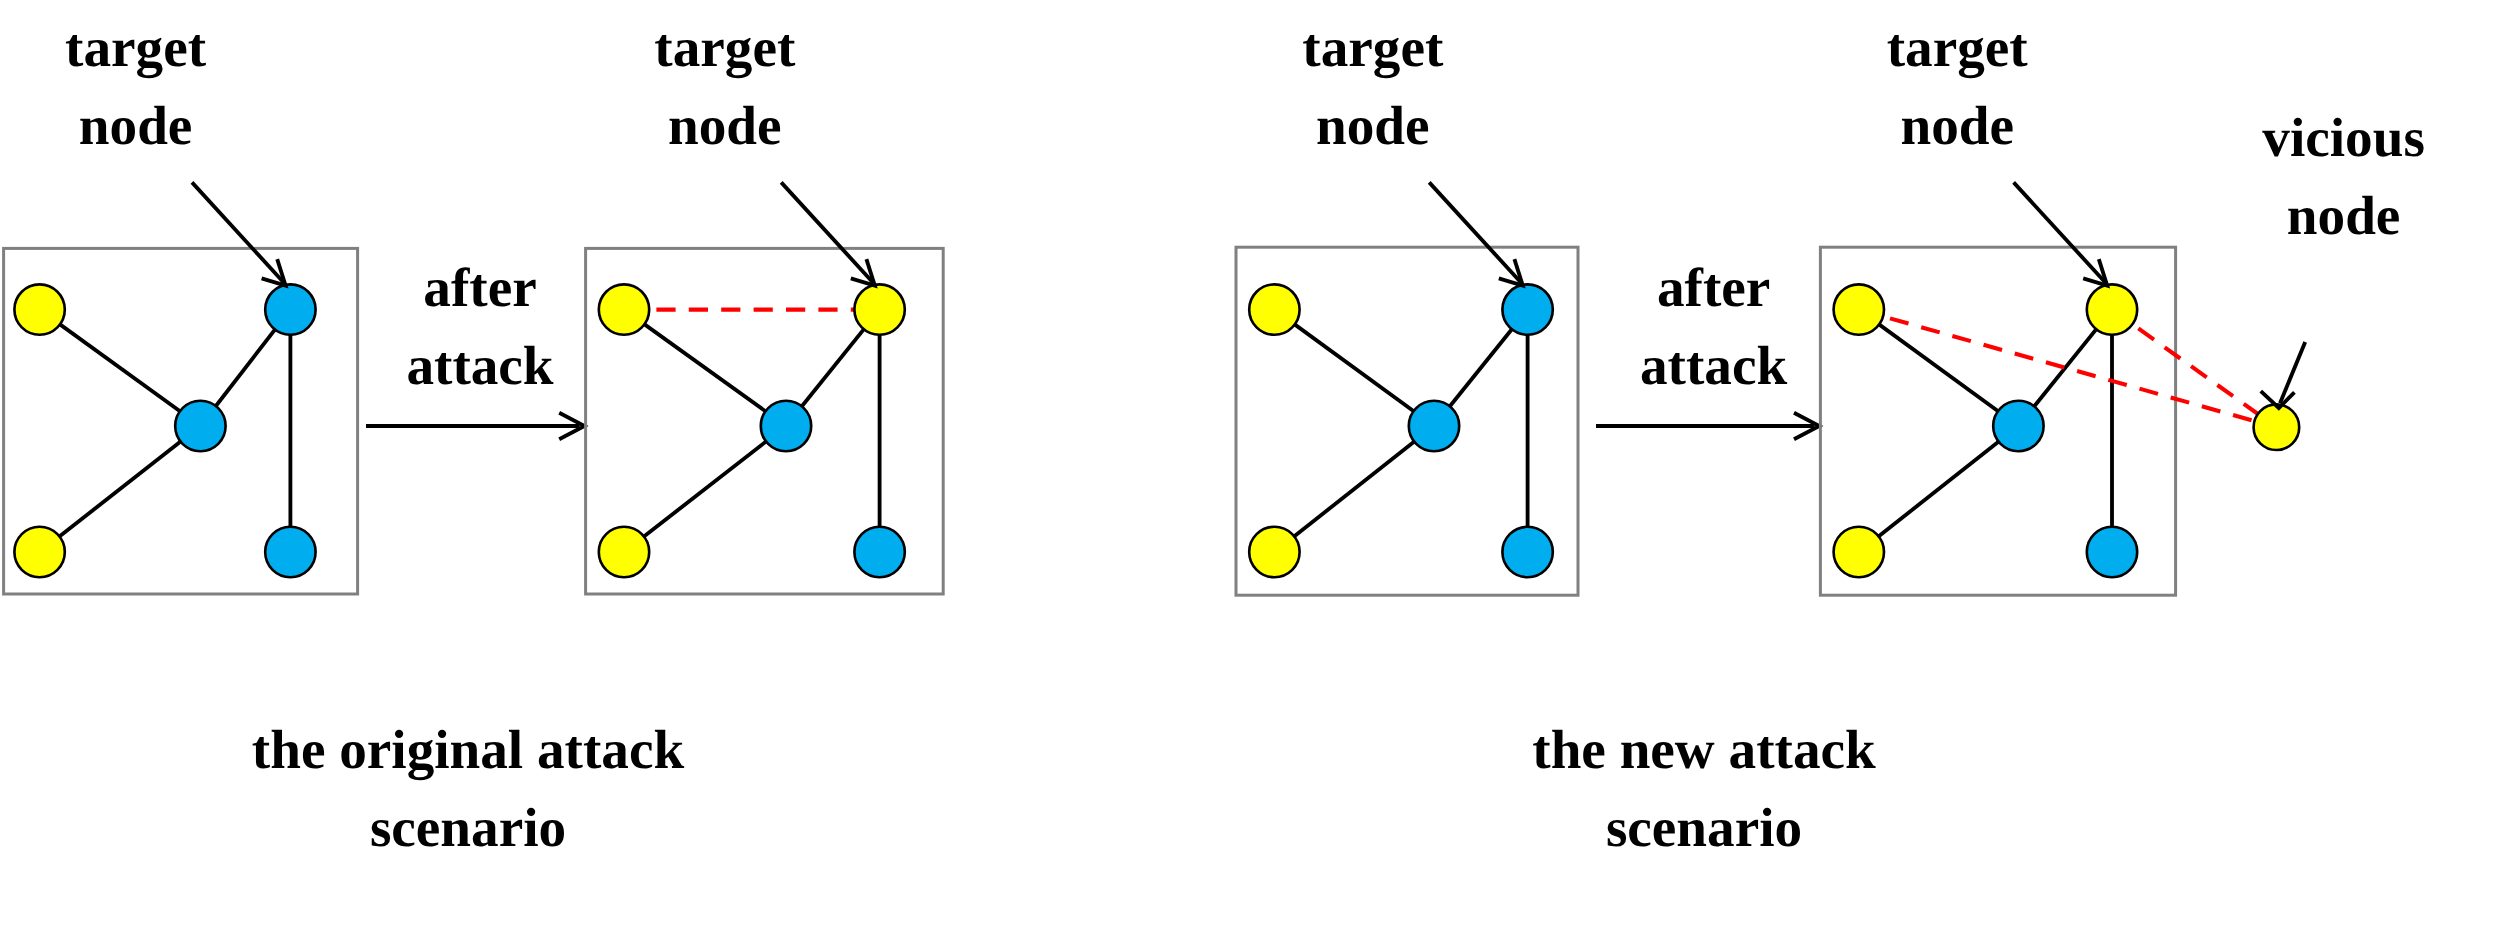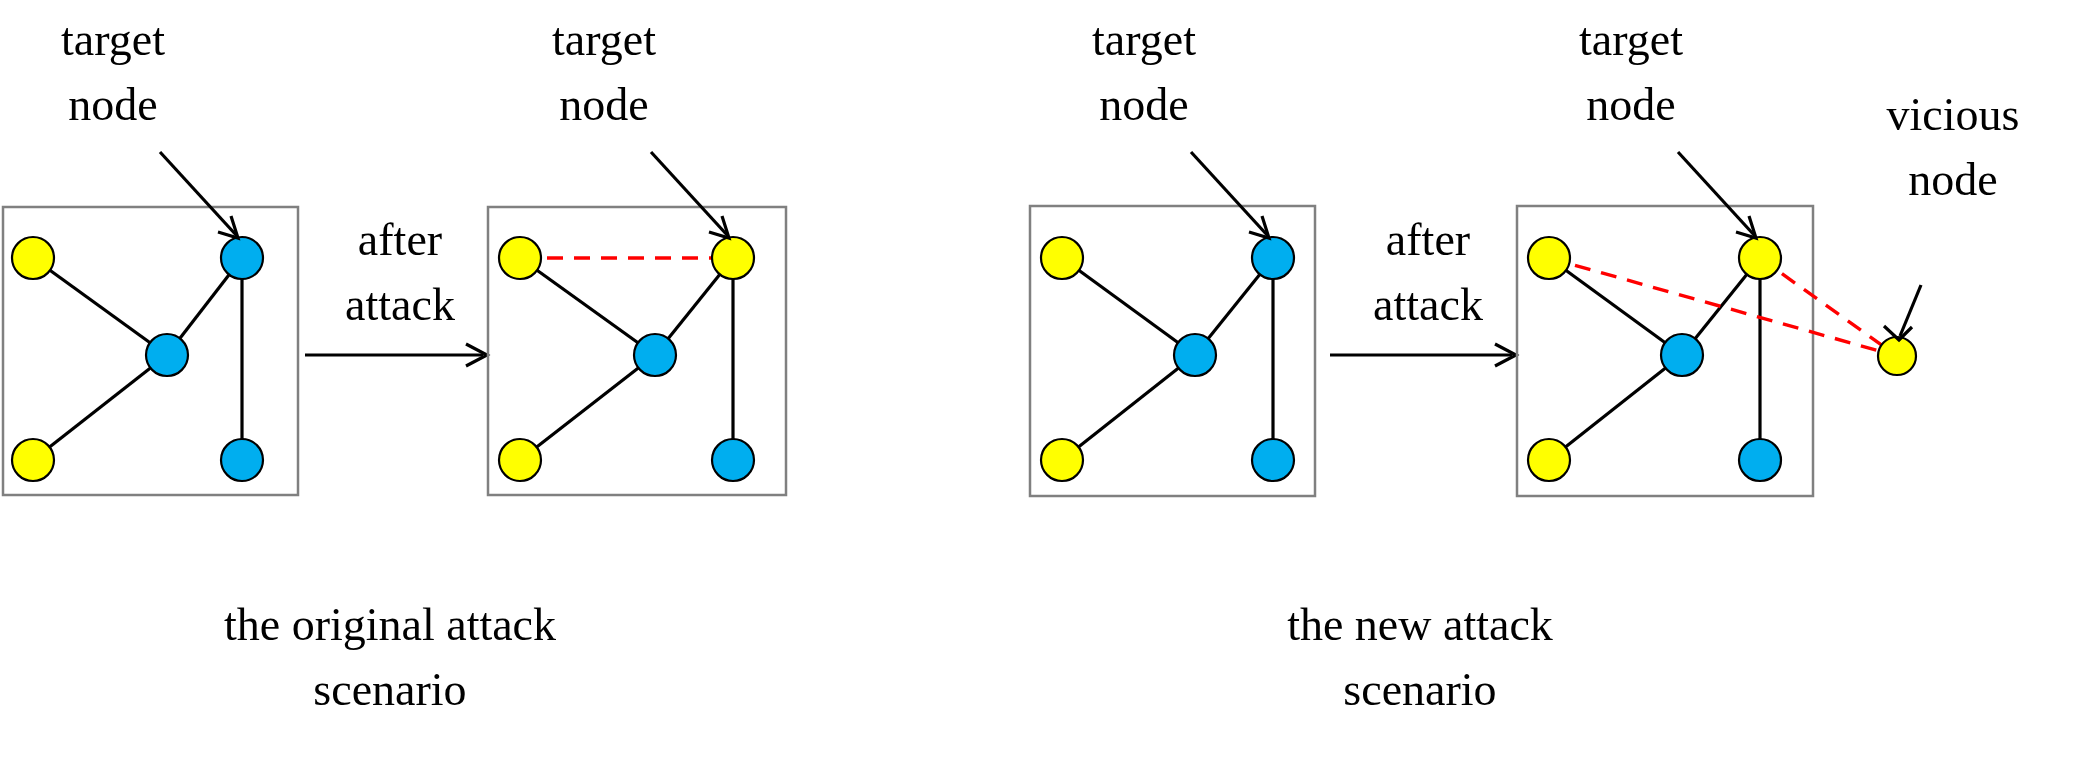--- a/index.html
+++ b/index.html
@@ -7,20 +7,21 @@
     padding: 0;
     background: #ffffff;
   }
   #root {
     position: relative;
     width: 2098px;
     height: 775px;
     background: #ffffff;
     font-family: "Liberation Serif", "DejaVu Serif", serif;
     overflow: hidden;
+    font-weight: bold;
   }
   svg#scene {
     position: absolute;
     left: 0;
     top: 0;
     width: 2098px;
     height: 775px;
   }
   text.lbl {
     font-family: "Liberation Serif", "DejaVu Serif", serif;

